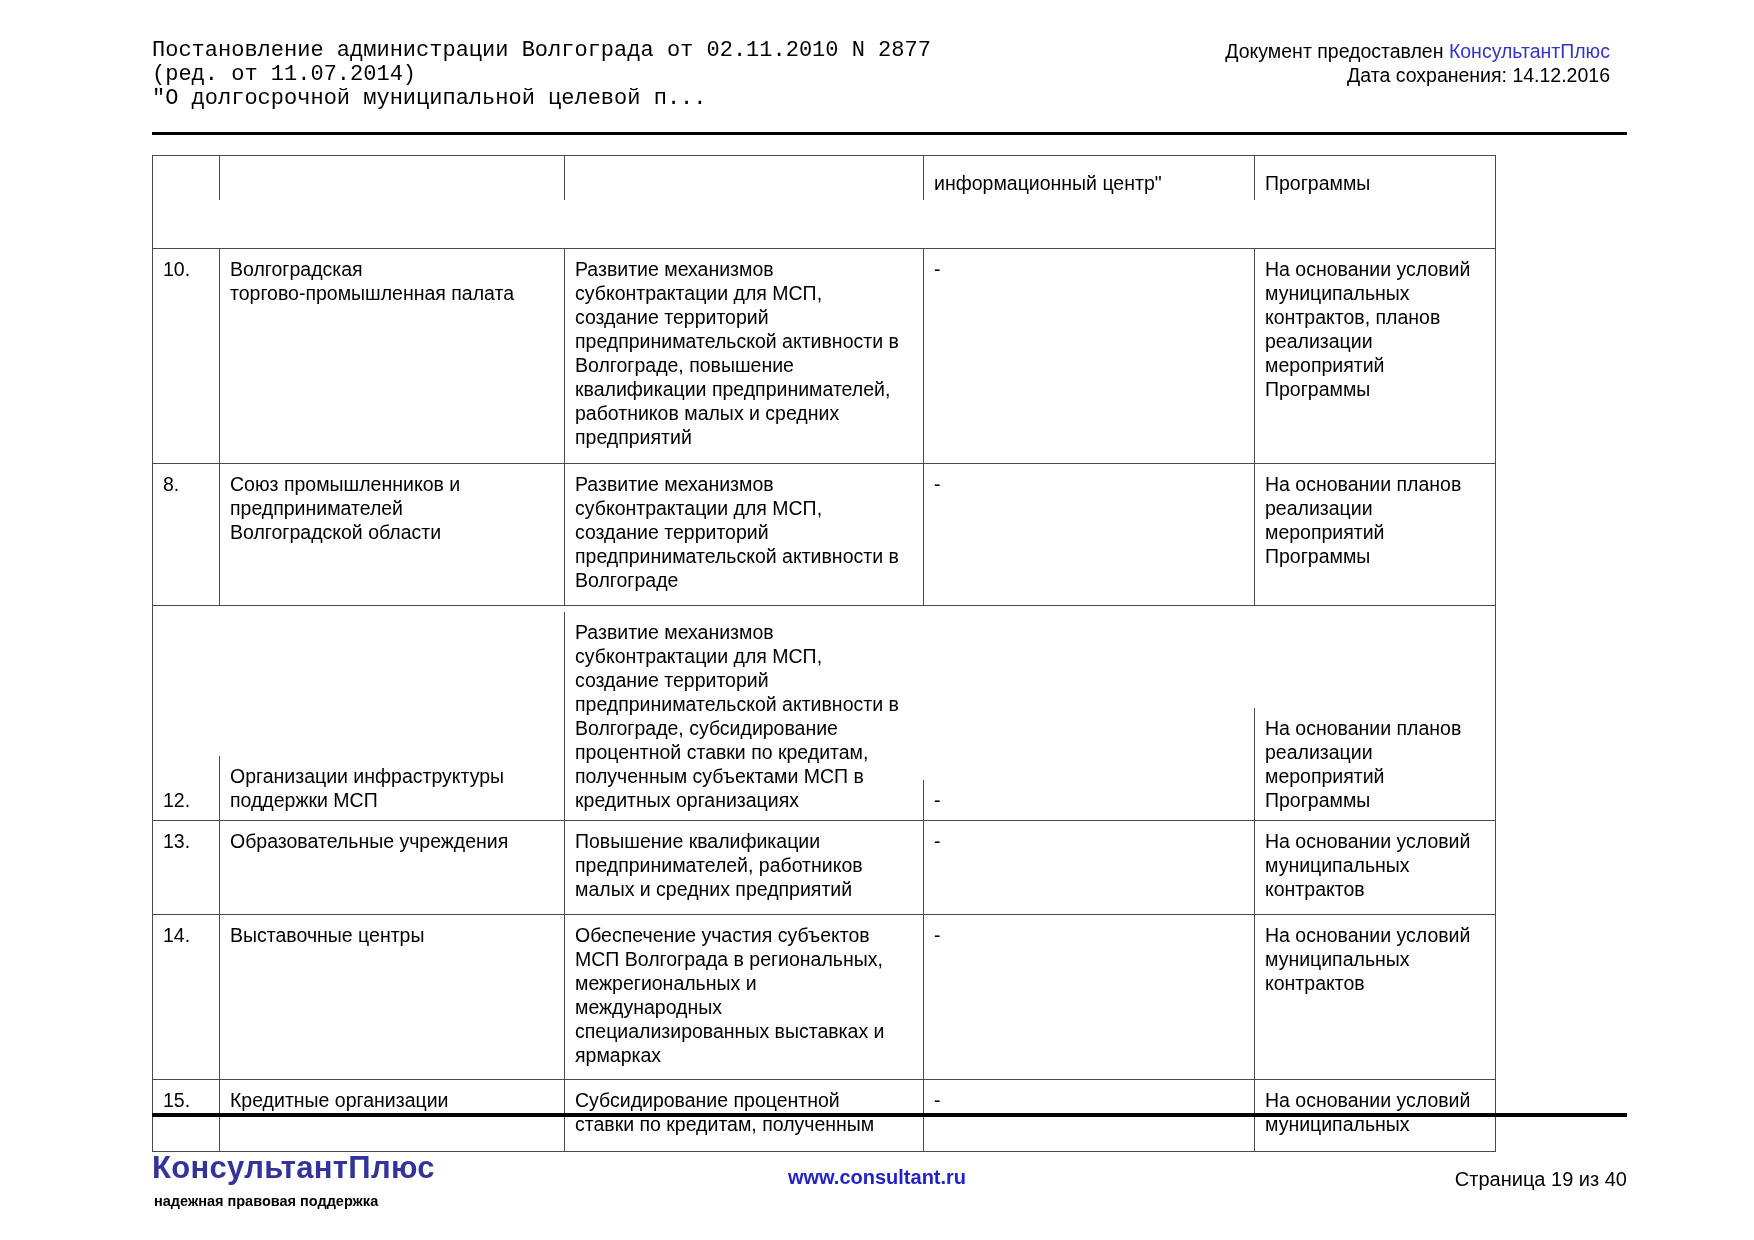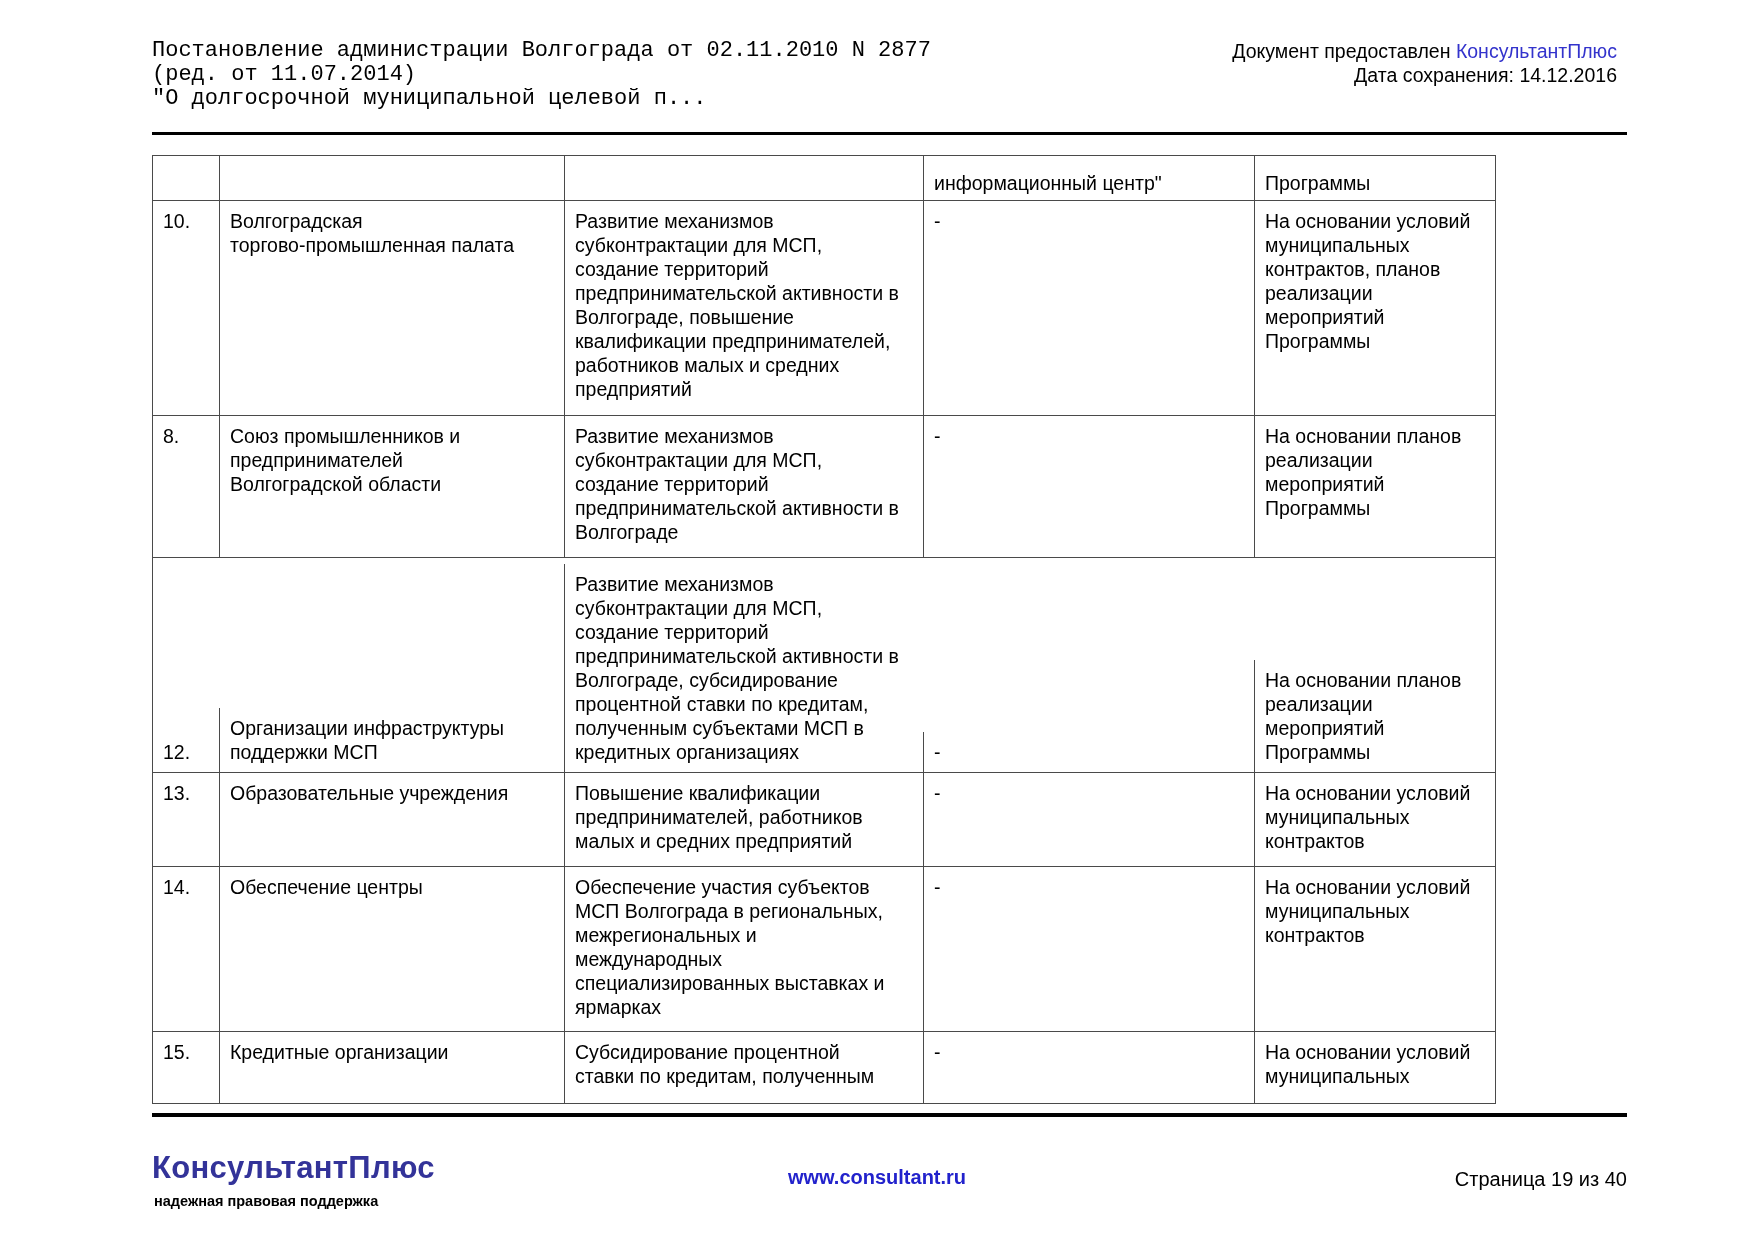--- a/index.html
+++ b/index.html
@@ -2,21 +2,21 @@
 <html><head>
 <meta charset="utf-8">
 <style>
   html,body{margin:0;padding:0;}
   body{
     width:1754px;height:1240px;position:relative;background:#ffffff;color:#000;
     font-family:"Liberation Sans", sans-serif;
   }
   
   .hdr-left{position:absolute;left:152px;top:39px;font-size:22px;line-height:24px;font-family:Liberation Mono, monospace;}
-  .hdr-right{position:absolute;right:137px;top:39px;font-size:19.5px;line-height:24px;text-align:right;}
+  .hdr-right{position:absolute;right:144px;top:39px;font-size:19.5px;line-height:24px;text-align:right;}
   .link{color:#3333cc;text-decoration:none;cursor:pointer;}
   .rule{position:absolute;left:152px;right:127px;background:#000;}
   .rule-top{top:132px;height:3px;}
   .rule-bottom{top:1113px;height:4px;}
   
   .tbl{
     position:absolute;left:152px;top:155px;width:1344px;box-sizing:border-box;
     border:1px solid #4a4a4a;display:flex;flex-direction:column;background:#fff;
   }
   .tr{display:flex;}
@@ -25,21 +25,21 @@
     box-sizing:border-box;padding:8px 10px;font-size:19.5px;line-height:24px;
     white-space:pre-line;overflow:hidden;
   }
   .td + .td{border-left:1px solid #4a4a4a;}
   .c1{width:66px;}
   .c2{width:345px;}
   .c3{width:359px;}
   .c4{width:331px;}
   .c5{flex:1;}
   .r0{height:44px;}
-  .rA{height:214px;}
+  .rA{height:214px;margin-top:48px;}
   .rB{height:141px;}
   .rC{height:214px;align-items:flex-end;}
   .rD{height:93px;}
   .rE{height:164px;}
   .rF{height:71px;}
   .bottom-align{display:flex;align-items:flex-end;padding-bottom:5px;}
   
   .logo-title{position:absolute;left:152px;top:1150px;font-size:31px;font-weight:bold;color:#333399;letter-spacing:0.3px;}
   .logo-sub{position:absolute;left:154px;top:1193px;font-size:14.5px;font-weight:bold;color:#000;}
   .site{position:absolute;left:0;right:0;top:1166px;text-align:center;font-size:20px;font-weight:bold;color:#2222cc;text-decoration:none;cursor:pointer;}
@@ -134,21 +134,21 @@
 предпринимателей, работников
 малых и средних предприятий</div>
     <div class="td c4">-</div>
     <div class="td c5">На основании условий
 муниципальных
 контрактов</div>
   </div>
 
   <div class="tr rE">
     <div class="td c1">14.</div>
-    <div class="td c2">Обеспечение центры</div>
+    <div class="td c2">Выставочные центры</div>
     <div class="td c3">Обеспечение участия субъектов
 МСП Волгограда в региональных,
 межрегиональных и
 международных
 специализированных выставках и
 ярмарках</div>
     <div class="td c4">-</div>
     <div class="td c5">На основании условий
 муниципальных
 контрактов</div>

